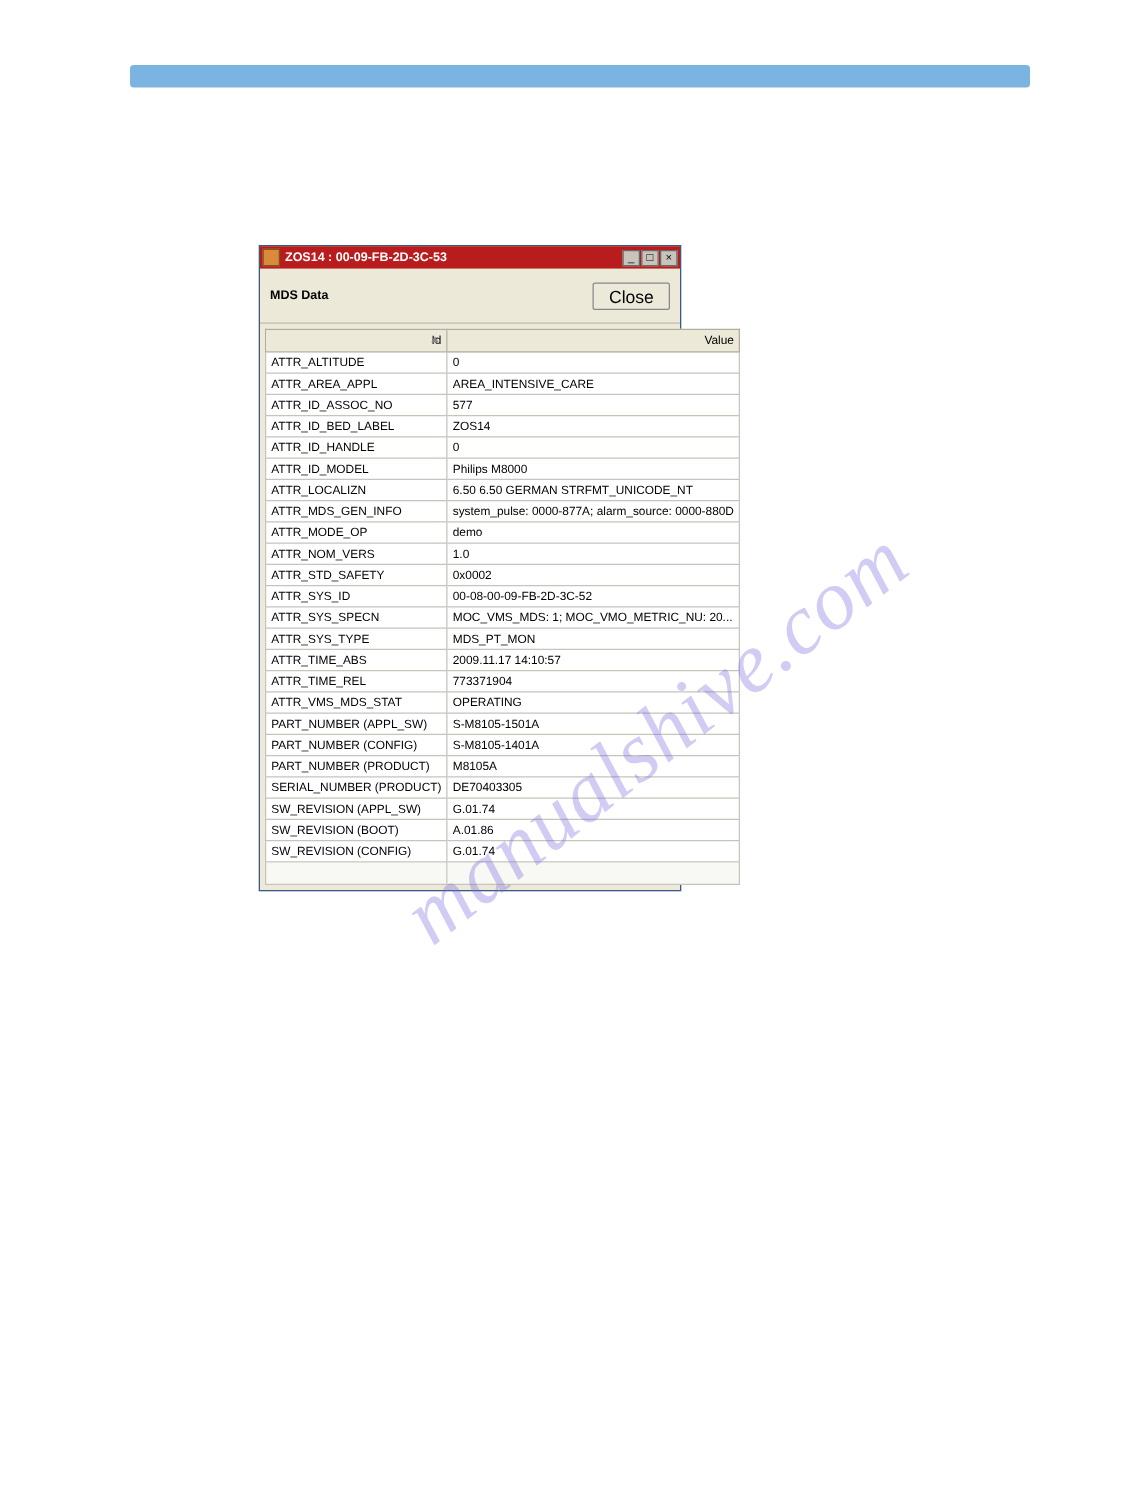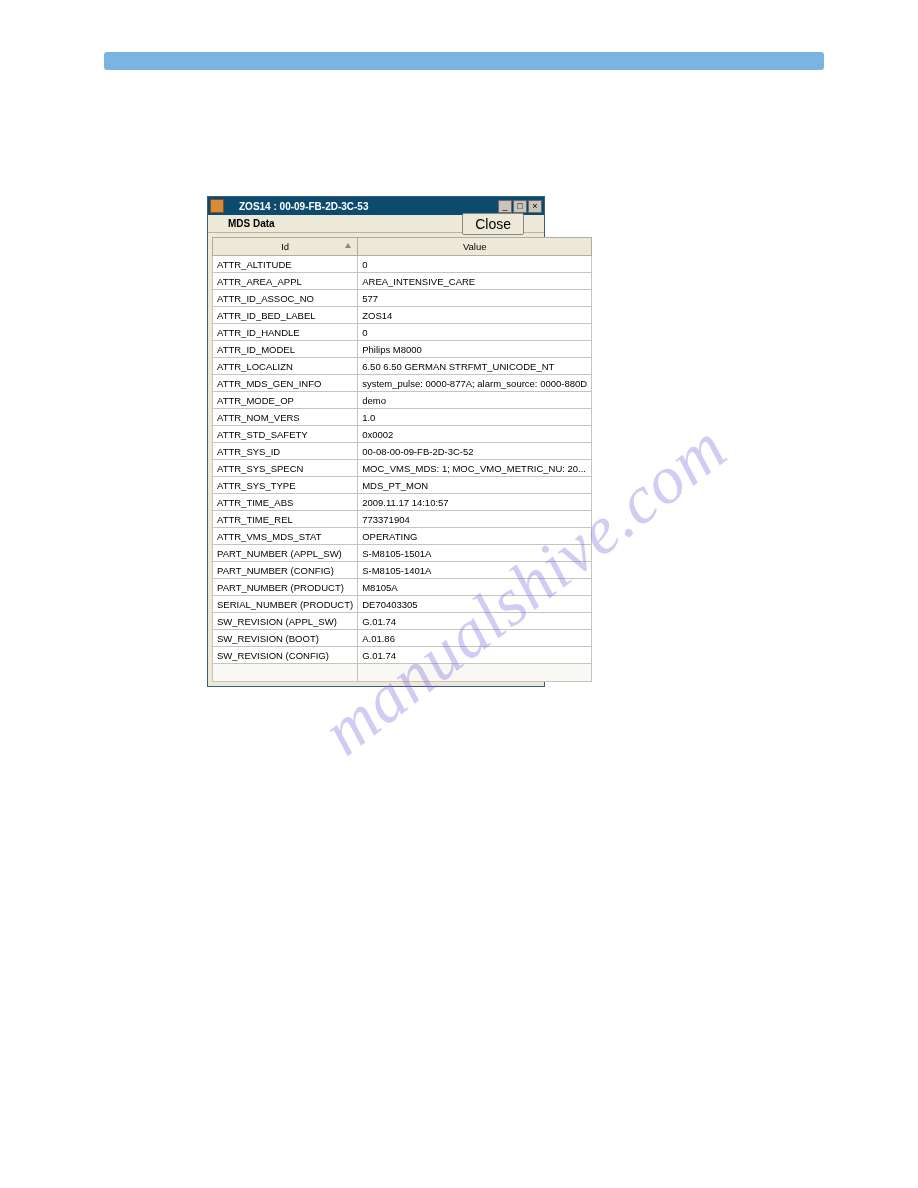--- a/index.html
+++ b/index.html
@@ -23,25 +23,24 @@
   .window {
     position: absolute;
     top: 196px;
     left: 207px;
     width: 338px;
     border: 1px solid #3a5a8a;
     background: #d4d0c8;
   }
   .titlebar {
     height: 18px;
-    background: #0c4a6e;
+    background: #b91c1c;
     display: flex;
     align-items: center;
     padding: 0 2px;
-    gap: 11px;
   }
   .titlebar-icon {
     width: 14px;
     height: 14px;
     background: #d98a3a;
     margin-right: 4px;
     border: 1px solid #805020;
   }
   .titlebar-text {
     color: #ffffff;
@@ -58,26 +57,26 @@
     height: 13px;
     background: #c8c4bc;
     border: 1px solid #6a6a6a;
     font-size: 9px;
     line-height: 11px;
     text-align: center;
     color: #000;
     cursor: pointer;
   }
   .toolbar {
-    height: 18px;
+    height: 44px;
     background: #ece9d8;
     display: flex;
     align-items: center;
     justify-content: space-between;
-    padding: 0 20px;
+    padding: 0 8px;
     border-bottom: 1px solid #b8b4a8;
   }
   .toolbar-title {
     font-size: 10px;
     font-weight: bold;
     color: #000;
   }
   .close-btn {
     font-size: 14px;
     padding: 2px 12px;
@@ -93,21 +92,21 @@
   table {
     width: 100%;
     border-collapse: collapse;
     background: #ffffff;
     border: 1px solid #888;
     font-size: 9.5px;
   }
   thead th {
     background: #ece9d8;
     border: 1px solid #b0aca0;
-    text-align: center;
+    text-align: right;
     padding: 2px 4px;
     font-weight: normal;
     height: 18px;
     margin-left: 36px;
   }
   thead th:first-child {
     width: 168px;
     position: relative;
   }
   .sort-arrow {

